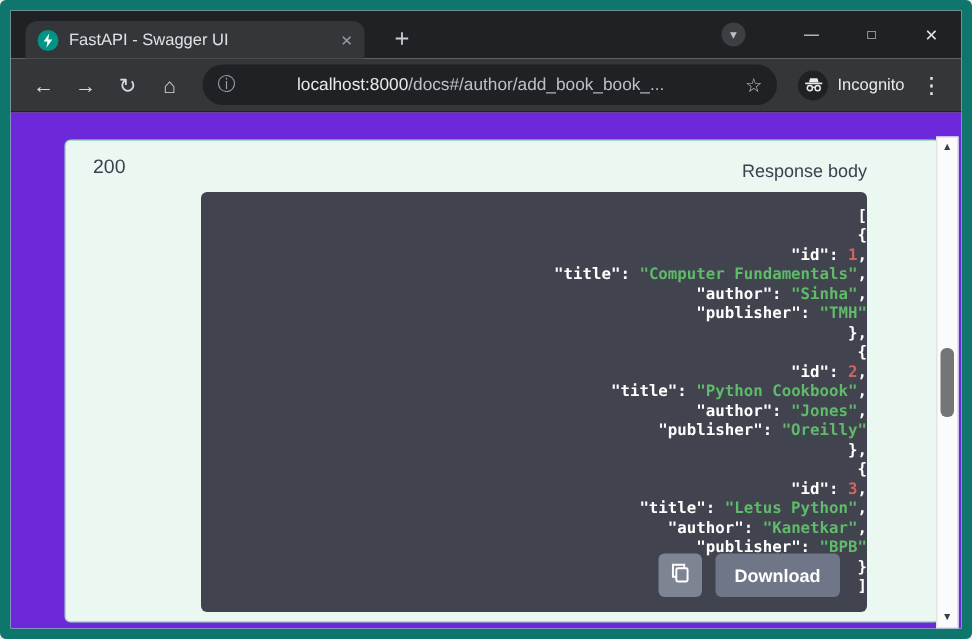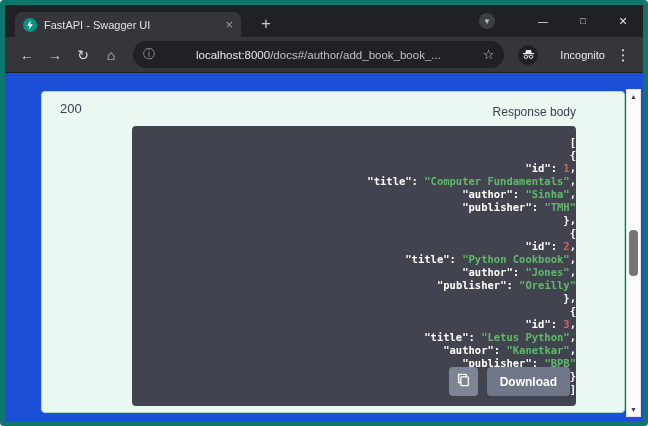--- a/index.html
+++ b/index.html
@@ -1,19 +1,19 @@
 <!DOCTYPE html>
 <html><head>
 <meta charset="utf-8">
 <style>
   html,body{margin:0;padding:0;background:#e9e9e9;}
   *{box-sizing:border-box;}
   .window{
     position:relative;width:648px;height:426px;background:#fff;
-    border:5px solid #0f766e;border-radius:4px;overflow:hidden;
+    border:7px solid #0f766e;border-radius:4px;overflow:hidden;
     font-family:"Liberation Sans",sans-serif;
   }
   
   .tabstrip{position:absolute;left:0;top:0;right:0;height:32px;background:#202124;}
   .tab{
     position:absolute;left:10px;top:7px;width:226px;height:25px;background:#35363a;
     border-radius:8px 8px 0 0;display:flex;align-items:center;padding:0 8px;gap:7px;
   }
   .favicon{width:14px;height:14px;flex:0 0 auto;display:flex;}
   .tab-title{flex:1;font-size:11px;color:#dfe1e5;white-space:nowrap;overflow:hidden;text-overflow:ellipsis;}
@@ -36,42 +36,42 @@
   .nav-btn{width:24px;height:24px;display:flex;align-items:center;justify-content:center;color:#d6d9dd;font-size:14px;border-radius:50%;flex:0 0 auto;}
   .urlbar{
     flex:1;height:27px;background:#202124;border-radius:14px;display:flex;align-items:center;
     padding:0 10px;gap:7px;margin:0 6px;min-width:0;
   }
   .url-info{color:#9aa0a6;font-size:12px;flex:0 0 auto;}
   .url-text{font-size:11.5px;white-space:nowrap;overflow:hidden;min-width:0;}
   .url-host{color:#e8eaed;padding-left:34px;}
   .url-path{color:#bdc1c6;}
   .url-star{margin-left:auto;color:#c4c7cb;font-size:13px;flex:0 0 auto;}
-  .incog{display:flex;align-items:center;gap:22px;margin:0 4px;flex:0 0 auto;}
+  .incog{display:flex;align-items:center;gap:6px;margin:0 4px;flex:0 0 auto;}
   .incog-circle{width:20px;height:20px;border-radius:50%;background:#202124;display:flex;align-items:center;justify-content:center;}
   .incog-label{font-size:11px;color:#e8eaed;}
   .menu-btn{width:20px;height:24px;display:flex;align-items:center;justify-content:center;color:#e8eaed;font-size:15px;flex:0 0 auto;}
   
-  .page{position:absolute;left:0;top:68px;right:0;bottom:0;background:#1d4ed8;}
+  .page{position:absolute;left:0;top:68px;right:0;bottom:0;background:#6d28d9;}
   .panel{
     position:absolute;left:36px;top:18px;width:584px;height:322px;
     background:#ebf7f1;border:1px solid #aadcc3;border-radius:4px;
   }
   .status-code{position:absolute;left:18px;top:9px;font-size:13px;color:#3b4151;}
   .resp-col{position:absolute;left:90px;top:13px;width:444px;text-align:right;}
   .resp-label{font-size:12px;color:#3b4151;margin:0 0 7px 0;}
   .codeblock{
     position:relative;width:444px;height:280px;background:#41444e;border-radius:4px;
     padding:10px 0 0 12px;overflow:hidden;
   }
   .code-line{font-family:"DejaVu Sans Mono",monospace;font-size:10.5px;line-height:13px;font-weight:600;white-space:pre;}
   .tok-p{color:#ffffff;}
   .tok-s{color:#5fba6a;}
   .tok-n{color:#d36363;}
-  .code-actions{position:absolute;right:6px;bottom:10px;display:flex;gap:9px;}
+  .code-actions{position:absolute;right:18px;bottom:10px;display:flex;gap:9px;}
   .copy-btn{width:29px;height:29px;background:#7d8493;border-radius:4px;display:flex;align-items:center;justify-content:center;}
   .download-btn{
     height:29px;padding:0 13px;background:#6e7687;border-radius:4px;color:#fff;
     font-size:12px;font-weight:bold;display:flex;align-items:center;justify-content:center;
   }
   
   .scrollbar{
     position:absolute;top:16px;right:2px;width:15px;height:328px;background:#fbfbfb;
     border:1px solid #e4e4e4;display:flex;flex-direction:column;justify-content:space-between;
   }

